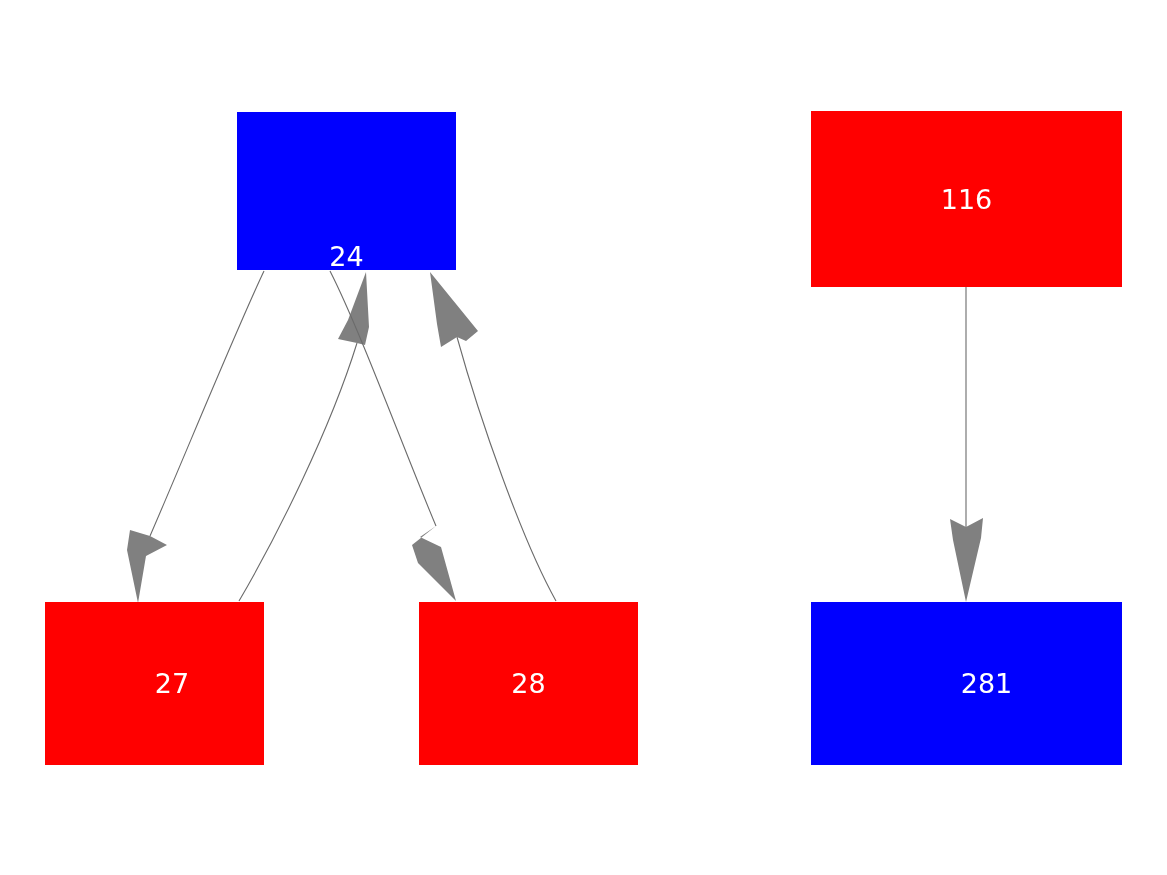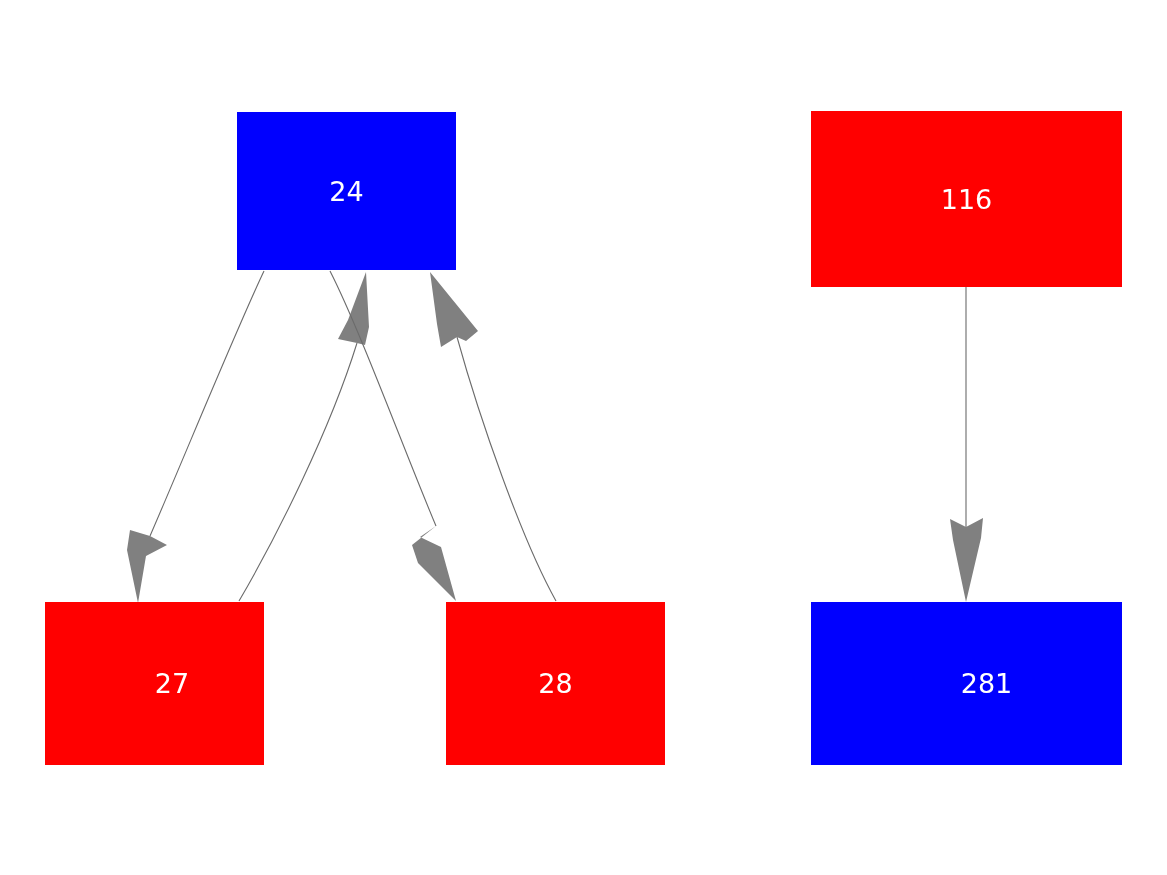--- a/index.html
+++ b/index.html
@@ -70,29 +70,29 @@
         <path class="edge-path" d="M 556,601 C 522,540 480,420 457,337" stroke="#6b6b6b"></path>
         <path class="edge-arrow" d="M 457,337 L 441,347 L 437,324 L 430,272 L 478,331 L 466,341 Z" fill="#808080"></path>
       </g>
       <g>
         <path class="edge-path" d="M 966,271 L 966,527" stroke="#6b6b6b"></path>
         <path class="edge-arrow" d="M 966,527 L 950,519 L 953,540 L 966,602 L 981,538 L 983,518 Z" fill="#808080"></path>
       </g>
     </g>
   </svg>
 
-  <div class="graph-node" style="left: 237px; top: 112px; width: 219px; height: 158px; background: rgb(0, 0, 255);">
+  <div class="graph-node" style="left: 237px; top: 112px; width: 219px; height: 158px; background: rgb(0, 0, 255); align-items: flex-end;">
     <span class="node-label" style="color: rgb(255, 255, 255);">24</span>
   </div>
   <div class="graph-node" style="left: 811px; top: 111px; width: 311px; height: 176px; background: rgb(255, 0, 0);">
     <span class="node-label" style="color: rgb(255, 255, 255);">116</span>
   </div>
   <div class="graph-node" style="left: 45px; top: 602px; width: 219px; height: 163px; background: rgb(255, 0, 0); padding-left: 35px;">
     <span class="node-label" style="color: rgb(255, 255, 255);">27</span>
   </div>
-  <div class="graph-node" style="left: 446px; top: 602px; width: 219px; height: 163px; background: rgb(255, 0, 0);">
+  <div class="graph-node" style="left: 419px; top: 602px; width: 219px; height: 163px; background: rgb(255, 0, 0);">
     <span class="node-label" style="color: rgb(255, 255, 255);">28</span>
   </div>
   <div class="graph-node" style="left: 811px; top: 602px; width: 311px; height: 163px; background: rgb(0, 0, 255); padding-left: 40px;">
     <span class="node-label" style="color: rgb(255, 255, 255);">281</span>
   </div>
 
 </div>
 
 </body></html>

